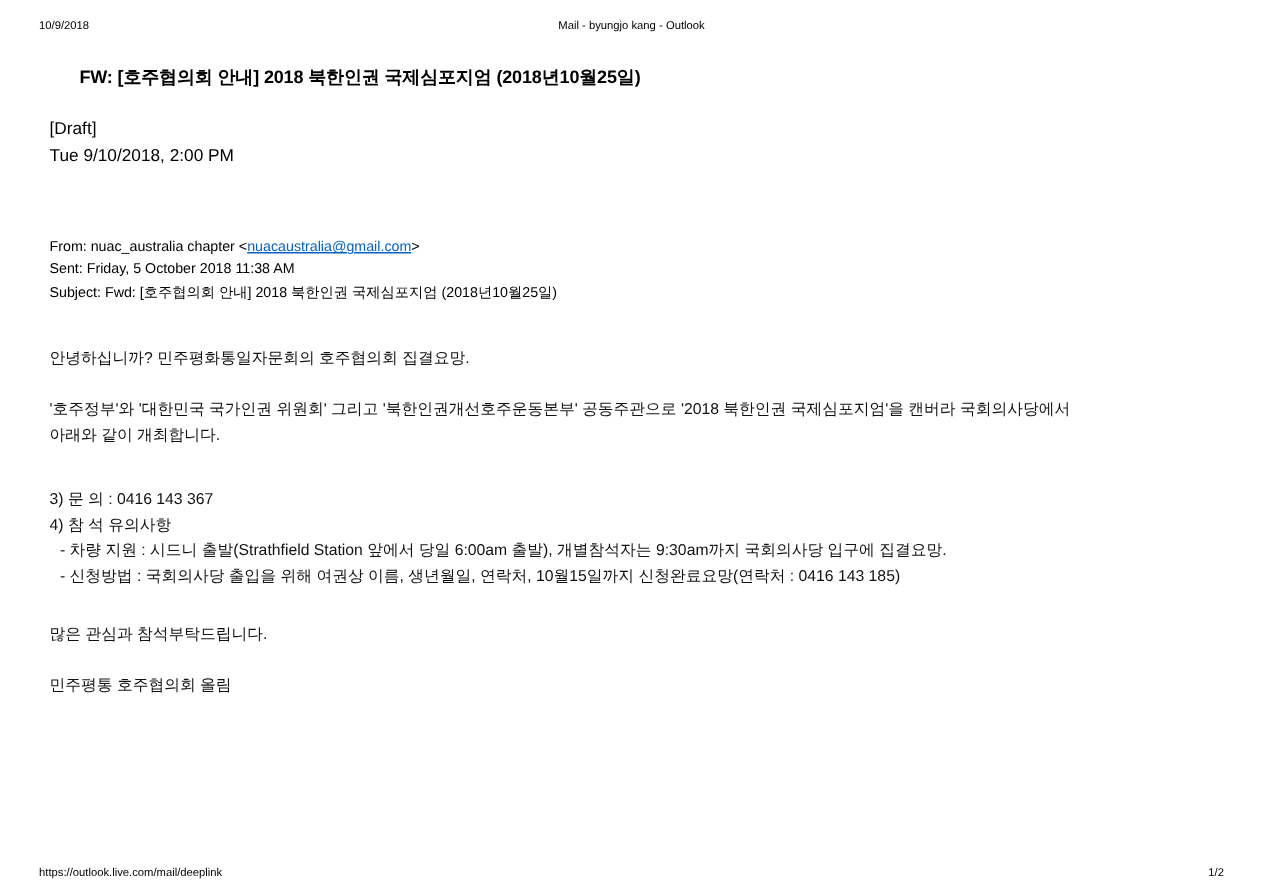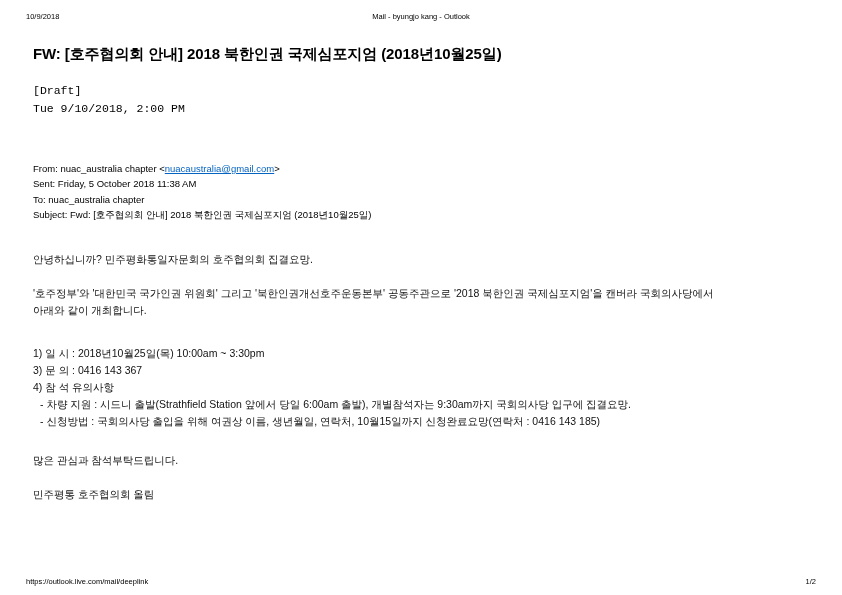--- a/index.html
+++ b/index.html
@@ -44,31 +44,31 @@
     text-align: center;
   }
   
   .content {
     position: absolute;
     left: 33px;
     top: 44px;
     width: 780px;
   }
   .subject-line {
-    font-size: 15px;
+    font-size: 12px;
     font-weight: bold;
     line-height: 1.3;
     margin-bottom: 18px;
     letter-spacing: -0.1px;
+    margin-left: 20px;
   }
   .draft-block {
     font-size: 11.5px;
     line-height: 1.5;
     margin-bottom: 44px;
-    font-family: Liberation Mono, monospace;
   }
   .draft-block div {
     margin-bottom: 1px;
   }
   
   .quoted-head {
     font-size: 9.5px;
     line-height: 1.62;
     margin-bottom: 28px;
   }
@@ -141,39 +141,34 @@
     <div class="quoted-head">
       <div>
         <span class="lbl">From:</span>
         <span>nuac_australia chapter &lt;</span><a href="#">nuacaustralia@gmail.com</a><span>&gt;</span>
       </div>
       <div>
         <span class="lbl">Sent:</span>
         <span>Friday, 5 October 2018 11:38 AM</span>
       </div>
       <div>
-        <span class="lbl">To:</span>
-        <span>nuac_australia chapter</span>
-      </div>
-      <div>
         <span class="lbl">Subject:</span>
         <span>Fwd: [호주협의회 안내] 2018 북한인권 국제심포지엄 (2018년10월25일)</span>
       </div>
     </div>
 
     <div class="kbody">
 
       <div class="para">안녕하십니까? 민주평화통일자문회의 호주협의회 집결요망.</div>
 
       <div class="para tight">'호주정부'와 '대한민국 국가인권 위원회' 그리고 '북한인권개선호주운동본부' 공동주관으로 '2018 북한인권 국제심포지엄'을 캔버라 국회의사당에서</div>
       <div class="para">아래와 같이 개최합니다.</div>
 
       <div class="gap-sm"></div>
 
-      <div class="list-line">1) 일 시 : 2018년10월25일(목) 10:00am ~ 3:30pm</div>
       <div class="list-line">3) 문 의 : 0416 143 367</div>
       <div class="list-line">4) 참 석 유의사항</div>
       <div class="list-line indent">- 차량 지원 : 시드니 출발(Strathfield Station 앞에서 당일 6:00am 출발), 개별참석자는 9:30am까지 국회의사당 입구에 집결요망.</div>
       <div class="list-line indent">- 신청방법 : 국회의사당 출입을 위해  여권상 이름, 생년월일, 연락처, 10월15일까지 신청완료요망(연락처 : 0416 143 185)</div>
 
       <div class="gap-lg"></div>
       <div class="para">많은 관심과 참석부탁드립니다.</div>
       <div class="list-line">민주평통 호주협의회 올림</div>
 
     </div>

